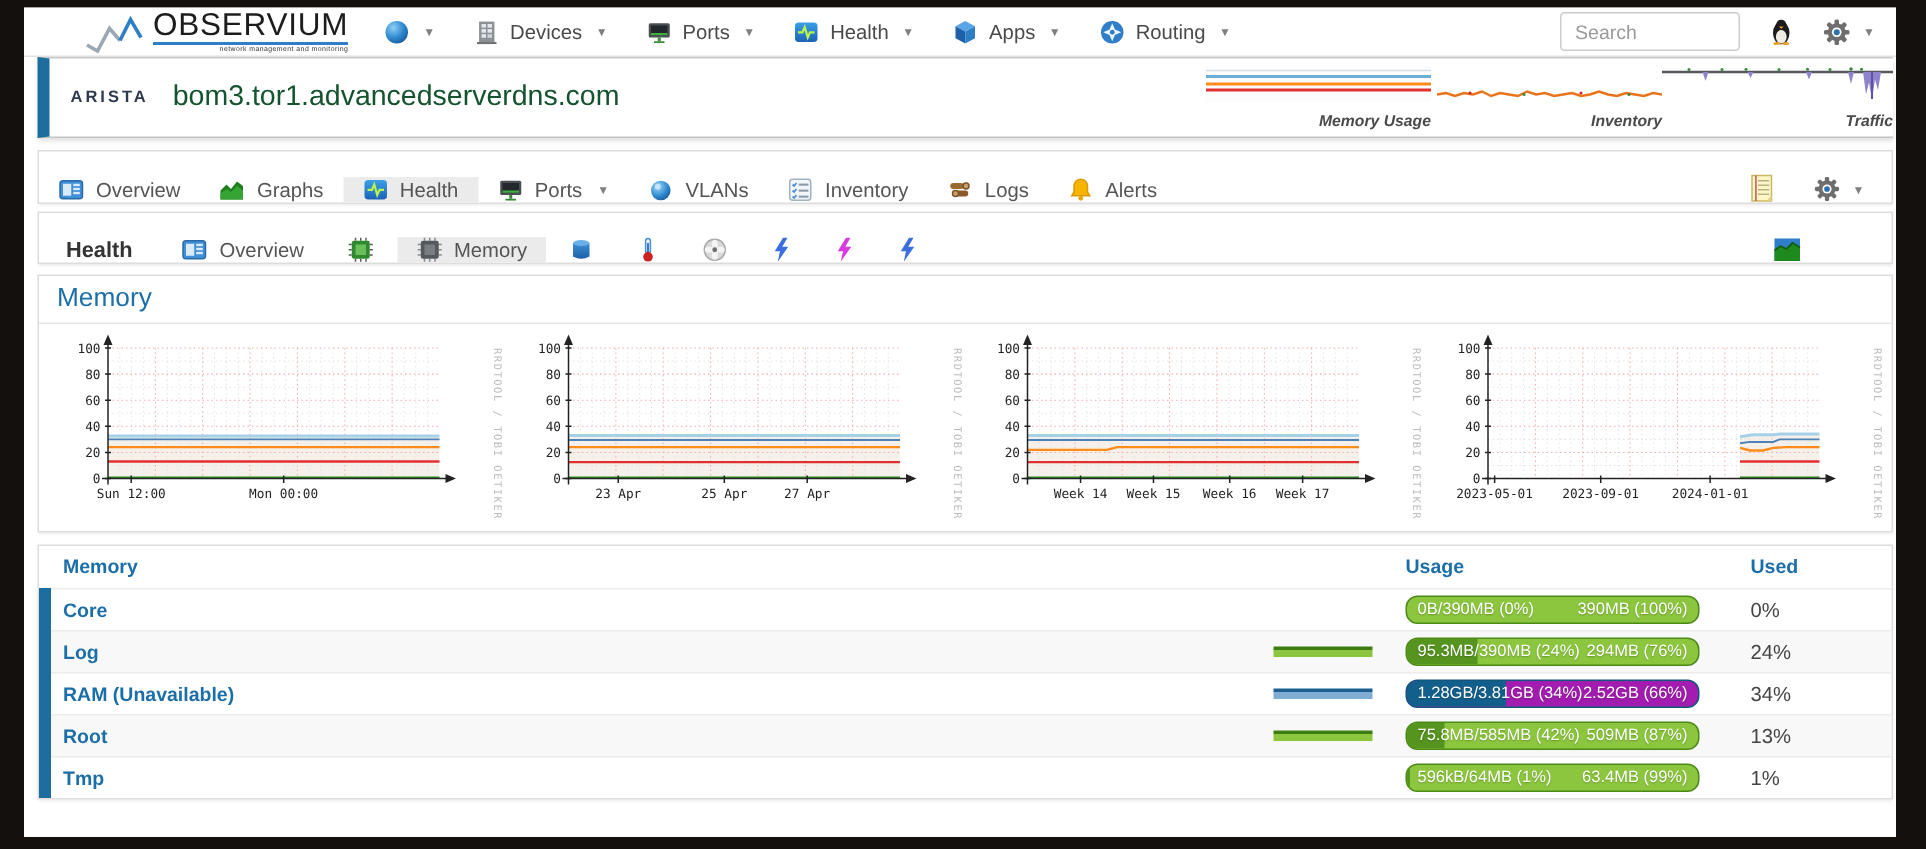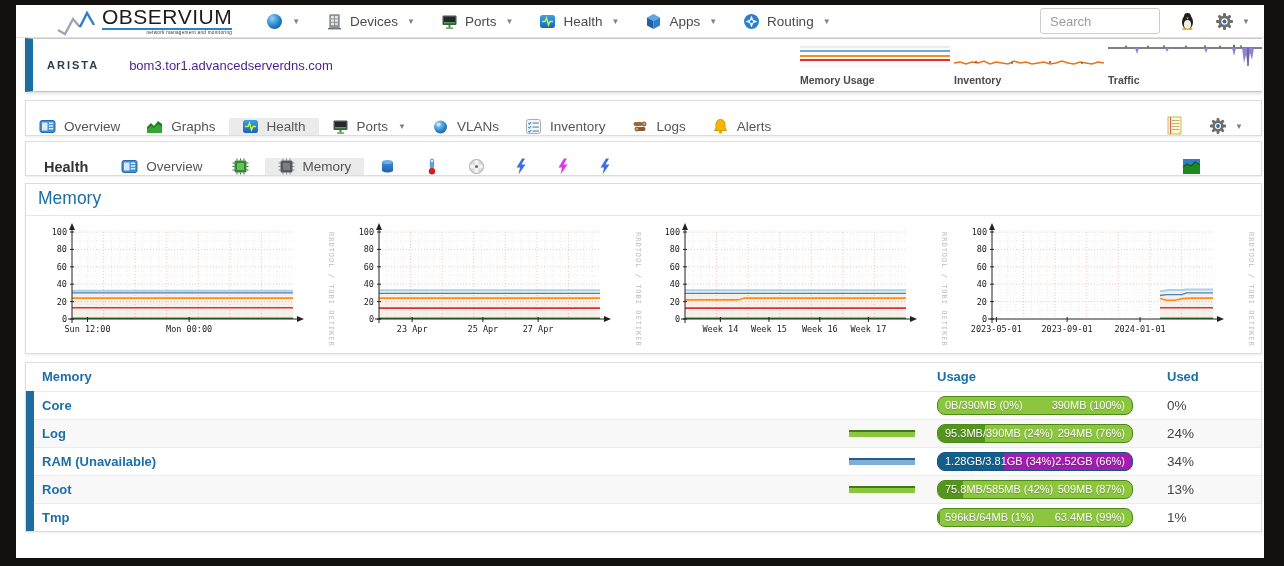--- a/index.html
+++ b/index.html
@@ -2,38 +2,38 @@
 <html><head>
 <meta charset="utf-8">
 <style>
   * { margin:0; padding:0; box-sizing:border-box; }
   body { background:#000; font-family:"Liberation Sans", sans-serif; }
   .screen { position:relative; width:1284px; height:566px; background:#14100e; overflow:hidden; }
   .page { position:absolute; left:16px; top:5px; width:1248px; height:553px; background:#fff; overflow:hidden; }
 
   
   .navbar { height:33px; display:flex; align-items:center; padding:0 14px 0 40px; border-bottom:1px solid #e2e2e2; background:#fff; }
-  .brand { display:flex; align-items:flex-end; gap:2px; margin-right:34px; cursor:pointer; }
+  .brand { display:flex; align-items:flex-end; gap:2px; margin-right:24px; cursor:pointer; }
   .brand-text { line-height:1; }
   .brand-name { font-size:21px; font-weight:400; letter-spacing:.5px; color:#1c1c1c; font-family:"Liberation Sans",sans-serif; }
   .brand-tag { font-size:4.6px; color:#333; text-align:right; border-top:2px solid #2f7ec8; padding-top:1px; margin-top:1px; letter-spacing:.3px; }
   .nav-items { display:flex; align-items:center; gap:26px; }
   .nav-item { display:flex; align-items:center; gap:7px; font-size:13.5px; color:#4a4a4a; cursor:pointer; }
   .caret { font-size:8px; color:#808080; margin-left:2px; }
   .nav-right { margin-left:auto; display:flex; align-items:center; gap:20px; }
   .search-input { width:120px; height:26px; border:1px solid #ccc; border-radius:3px; padding:0 9px; font-size:13px; color:#555; outline:none; font-family:"Liberation Sans",sans-serif; }
   .search-input::placeholder { color:#9a9a9a; }
 
   
   .device-header { height:54px; border-top:1px solid #c9c9c9; border-bottom:1px solid #c4c4c4; box-shadow:0 2px 3px rgba(0,0,0,.12);
     margin:0 2px 0 9px; border-left:8px solid #1d6d9e; display:flex; align-items:center; background:#fff; position:relative; }
   .vendor { font-size:11px; font-weight:bold; letter-spacing:2px; color:#2e3a50; margin:0 0 0 14px; }
-  .hostname { font-size:13px; color:#4c1d95; margin-left:30px; cursor:pointer; }
+  .hostname { font-size:19px; color:#14532d; margin-left:16px; cursor:pointer; }
   .mini-graphs { margin-left:auto; display:flex; align-items:flex-start; }
-  .mini { width:154px; text-align:left; cursor:pointer; }
+  .mini { width:154px; text-align:right; cursor:pointer;font-style:italic; }
   .mini-label { font-size:10.5px; font-weight:bold; color:#4a4a4a; margin-top:2px; }
 
   
   .bar-panel { margin:0 2px 0 9px; border:1px solid #ddd; background:#fff; box-shadow:0 1px 2px rgba(0,0,0,.08); display:flex; align-items:flex-end; }
   .tabs-bar { margin-top:8px; height:36px; }
   .subtabs-bar { margin-top:5px; height:35px; }
   .tab { display:flex; align-items:center; gap:8px; padding:0 13px; font-size:13.5px; color:#555; cursor:pointer; }
   .tab.active { background:#ebebeb; }
   .bar-spacer { flex:1; }
   .icon16 { width:17px; height:17px; display:inline-block; flex:0 0 auto; }

